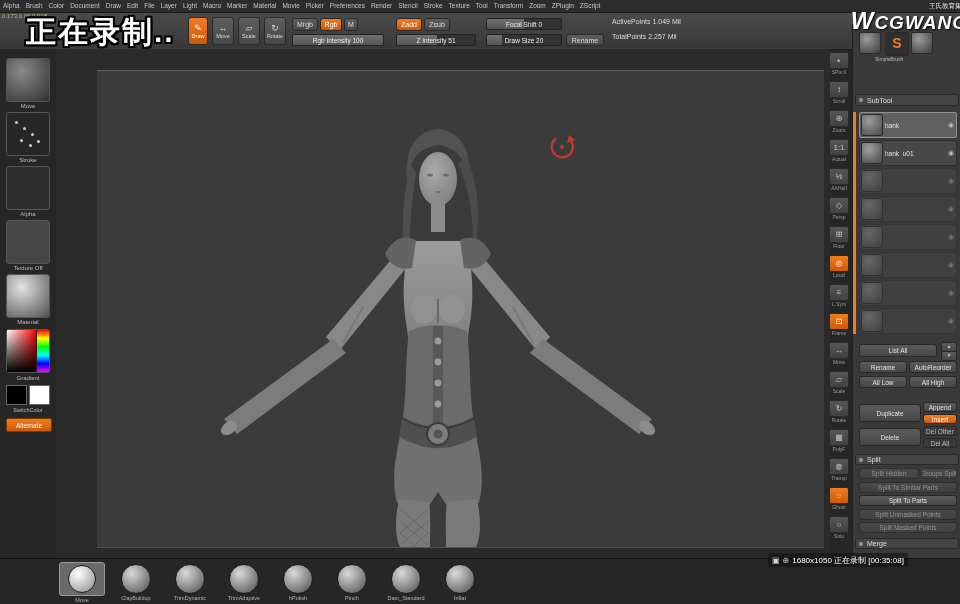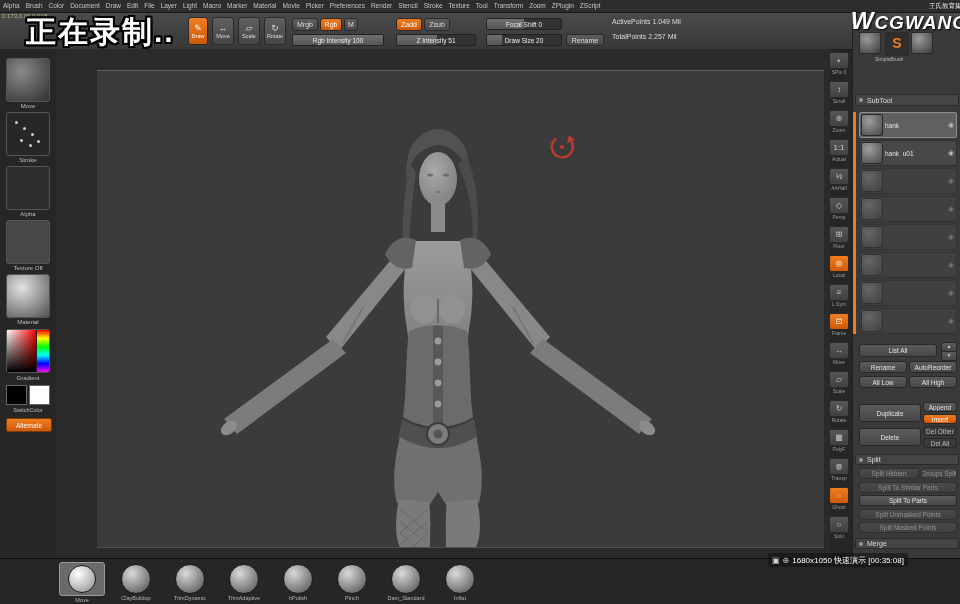--- a/index.html
+++ b/index.html
@@ -473,15 +473,15 @@
     </div>
 
   <div class="caption">正在录制..</div>
   <div class="brand">
     <div class="brand-cn">王氏教育集团</div>
     <div class="brand-logo"><span class="brand-mark">W</span><span>CGWANG</span></div>
   </div>
   <div class="record">
     <span class="recicon">▣</span>
     <span class="recicon">⊕</span>
-    <span class="rectext">1680x1050 快速演示 [00:35:08]</span>
+    <span class="rectext">1680x1050 正在录制 [00:35:08]</span>
   </div>
 </div>
 
 </body></html>

